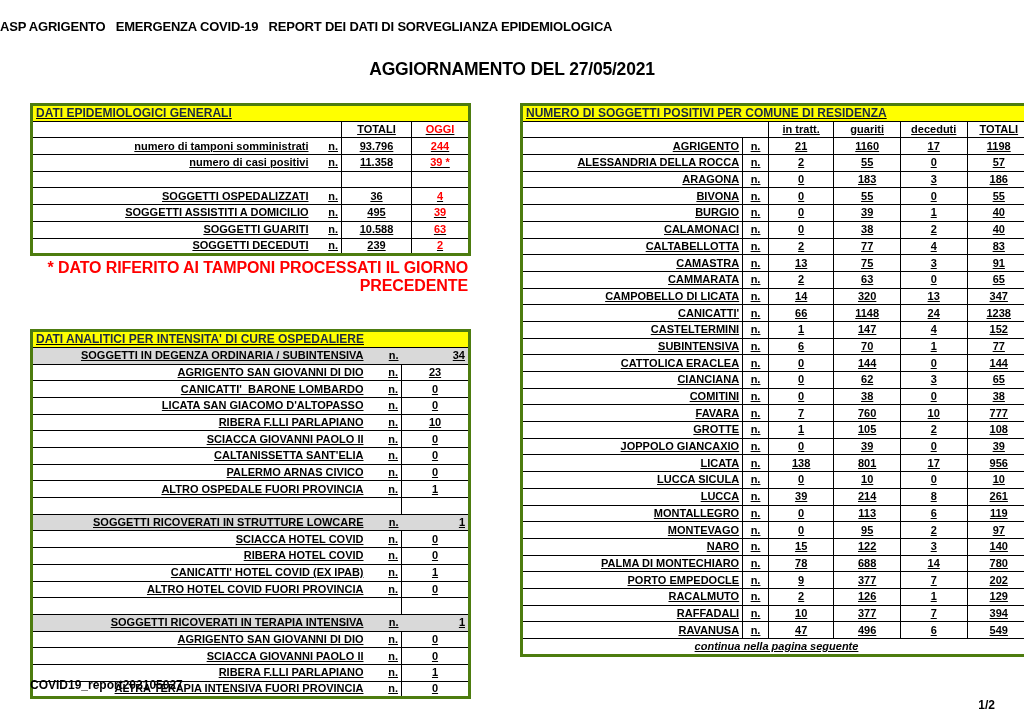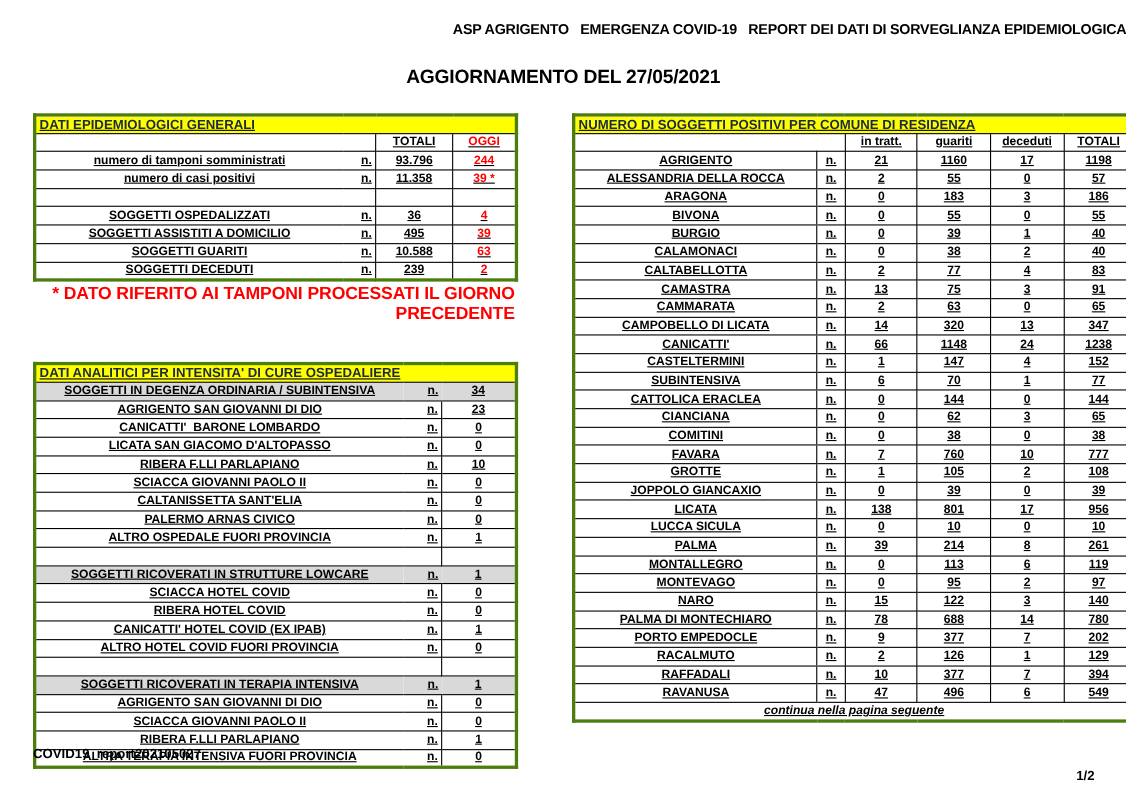--- a/index.html
+++ b/index.html
@@ -3,21 +3,21 @@
 <meta charset="utf-8">
 <style>
   * { box-sizing: border-box; }
   html, body { margin:0; padding:0; }
   body {
     width:1024px; height:724px; background:#ffffff; position:relative;
     font-family:"Liberation Sans", sans-serif; font-weight:bold; color:#000;
     overflow:hidden;
   }
   .page-title {
-    position:absolute; top:19px; left:0; width:1024px; text-align:right;
+    position:absolute; top:19px; left:0; width:1024px; text-align:left;
     font-size:13px; letter-spacing:-0.2px; white-space:pre;
   }
   .page-subtitle {
     position:absolute; top:59px; left:0; width:1024px; text-align:center;
     font-size:17.5px; letter-spacing:-0.2px;
   }
   .col-left  { position:absolute; left:30px;  top:103px; width:438px; }
   .col-right { position:absolute; left:520px; top:103px; width:513px; }
 
   table.tbl {
@@ -27,28 +27,28 @@
   }
   .tbl td {
     border:1px solid #000; height:16.7px; line-height:13px;
     font-size:11px; font-weight:bold; padding:0 3px;
     overflow:hidden; white-space:pre; vertical-align:middle;
   }
   .title-row td {
     background:#FFFF00; color:#1B2A41; font-size:12px; text-align:left;
   }
   .hdr-row td { text-align:center; }
-  .lbl  { text-align:center;  border-right:none !important; }
+  .lbl  { text-align:right;  border-right:none !important; }
   .ncol { text-align:right; border-left:none !important; }
   .ncol2 { text-align:center; }
   .num  { text-align:center; padding:0 1px; }
   .red  { color:#FF0000; }
   .subtotal td { background:#D9D9D9; }
   .subtotal .ncol { border-right:none !important; }
-  .subtotal .val  { border-left:none !important; }
+  .subtotal .val  { border-left:none !important;text-align:right; }
   .footnote {
     margin-top:3px; width:100%; text-align:right;
     color:#FF0000; font-size:16px; letter-spacing:-0.1px;
   }
   .tbl2 { margin-top:34px; }
   .continua-row td { text-align:center; font-style:italic; }
   .footer-left  { position:absolute; left:30px;  top:678px; font-size:12px; }
   .footer-right { position:absolute; right:29px; top:698px; font-size:12px; }
 </style>
 </head>
@@ -429,21 +429,21 @@
         </tr>
         <tr>
           <td class="lbl">LUCCA SICULA</td>
           <td class="ncol2">n.</td>
           <td class="num">0</td>
           <td class="num">10</td>
           <td class="num">0</td>
           <td class="num">10</td>
         </tr>
         <tr>
-          <td class="lbl">PALMA</td>
+          <td class="lbl">LUCCA</td>
           <td class="ncol2">n.</td>
           <td class="num">39</td>
           <td class="num">214</td>
           <td class="num">8</td>
           <td class="num">261</td>
         </tr>
         <tr>
           <td class="lbl">MONTALLEGRO</td>
           <td class="ncol2">n.</td>
           <td class="num">0</td>

